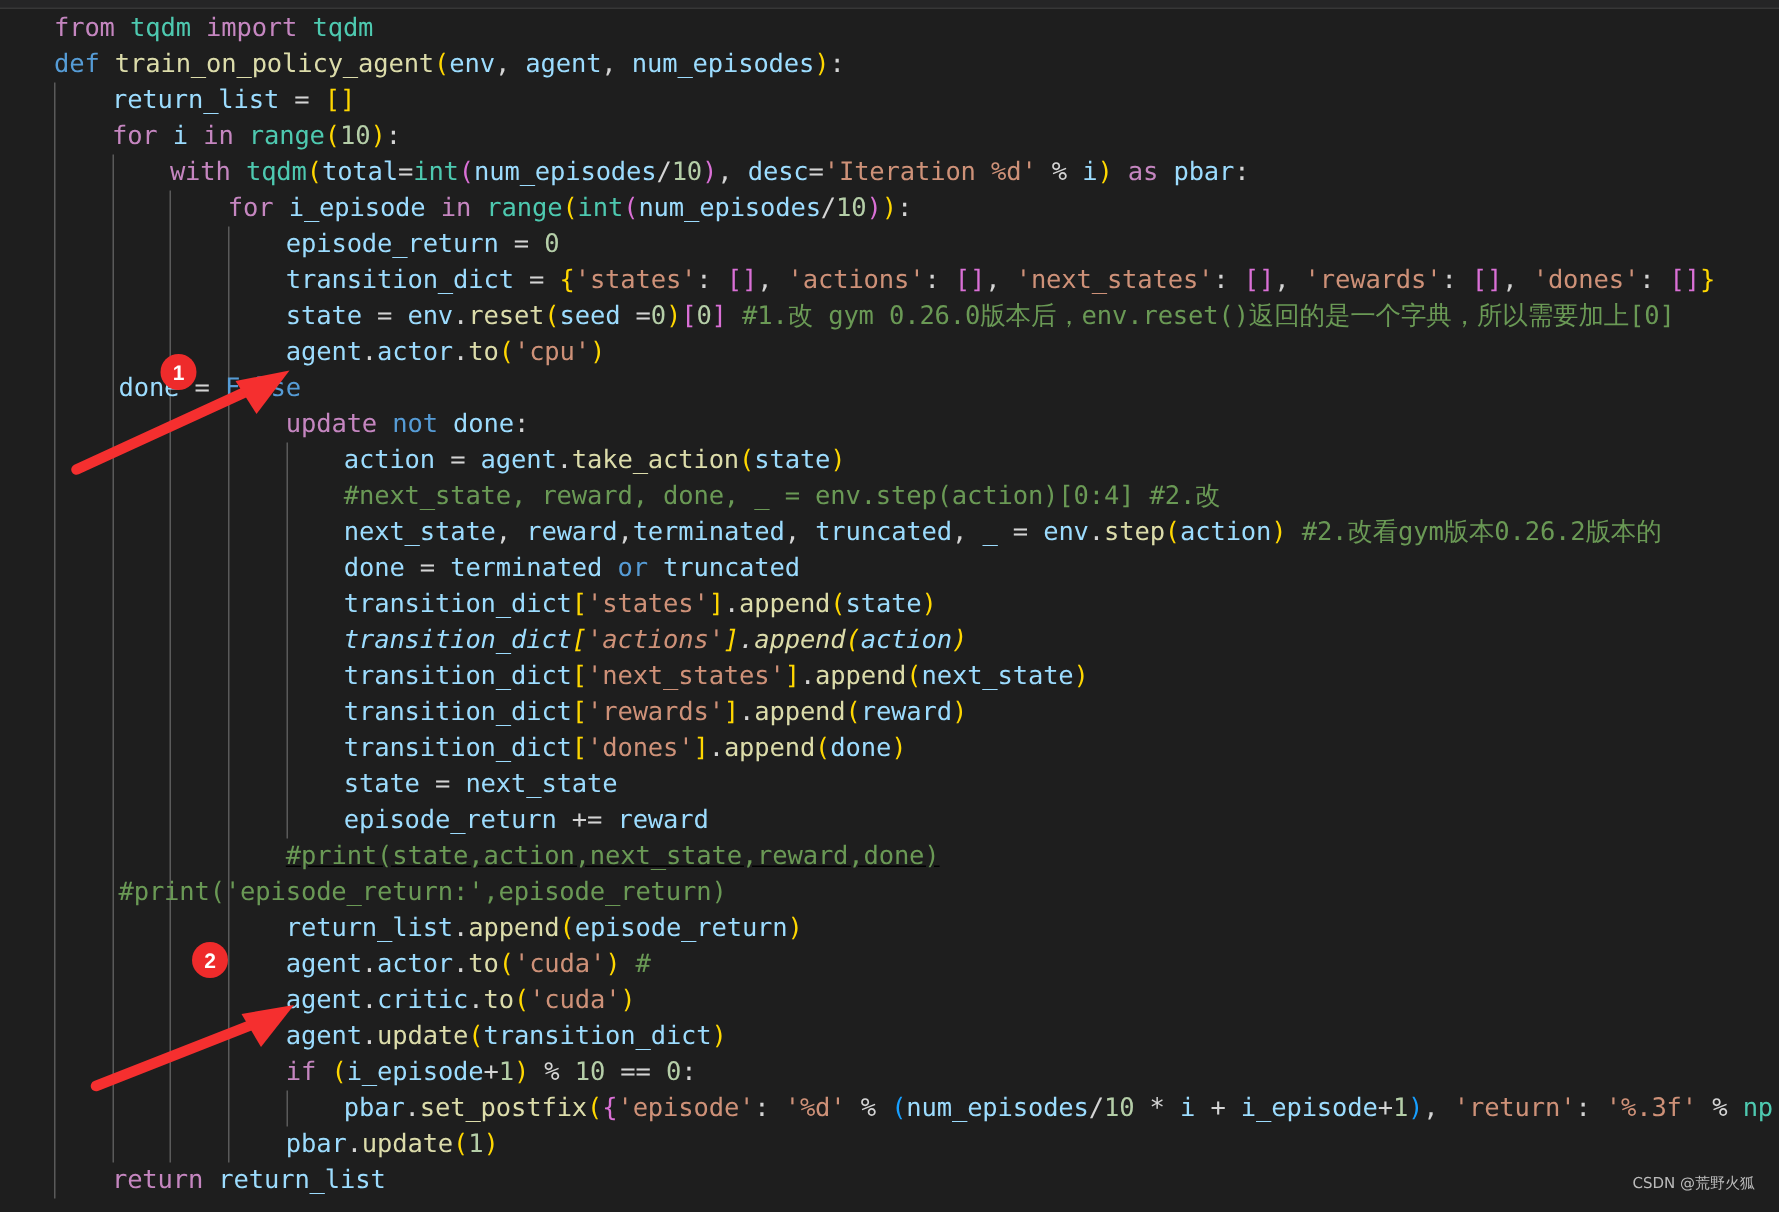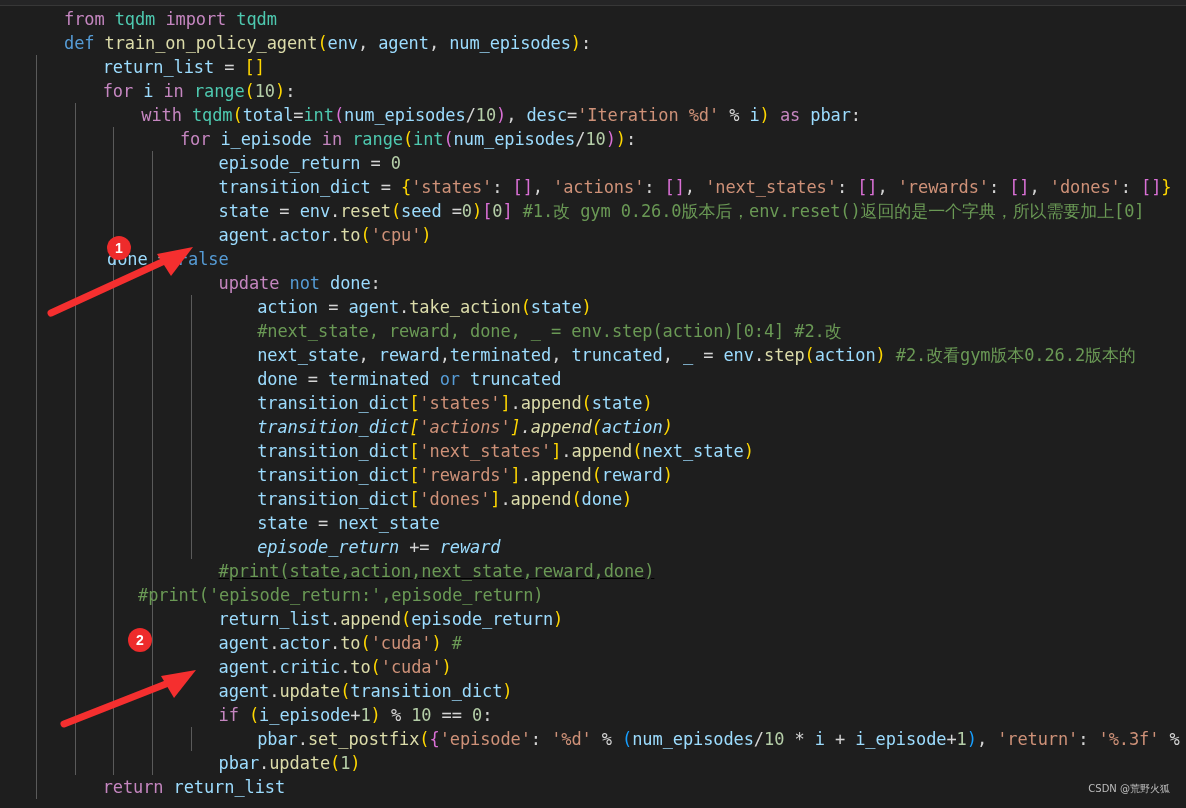--- a/index.html
+++ b/index.html
@@ -34,21 +34,20 @@
   #indent-guides { position: absolute; left: 0; top: 0; width: 1186px; height: 801px; }
   .guide {
     position: absolute;
     width: 1px;
     background: #5a5a5a;
   }
   #code-lines {
     position: absolute;
     left: 0; top: 0;
     width: 1058px;
-    margin-left: 28px;
   }
   .line {
     position: relative;
     height: 24px;
     line-height: 24px;
     font-size: 17px;
     white-space: pre;
     padding-left: 36px;
     letter-spacing: -0.1px;
     font-family: "DejaVu Sans Mono", monospace;
@@ -141,23 +140,23 @@
         <div class="line" style="padding-left: 229.2px;"><span class="tok var">action</span><span class="tok plain"> = </span><span class="tok var">agent</span><span class="tok plain">.</span><span class="tok fn">take_action</span><span class="tok punc">(</span><span class="tok var">state</span><span class="tok punc">)</span></div>
         <div class="line" style="padding-left: 229.2px;"><span class="tok cmt">#next_state, reward, done, _ = env.step(action)[0:4] #2.改</span></div>
         <div class="line" style="padding-left: 229.2px;"><span class="tok var">next_state</span><span class="tok plain">, </span><span class="tok var">reward</span><span class="tok plain">,</span><span class="tok var">terminated</span><span class="tok plain">, </span><span class="tok var">truncated</span><span class="tok plain">, </span><span class="tok var">_</span><span class="tok plain"> = </span><span class="tok var">env</span><span class="tok plain">.</span><span class="tok fn">step</span><span class="tok punc">(</span><span class="tok var">action</span><span class="tok punc">)</span><span class="tok plain"> </span><span class="tok cmt">#2.改看gym版本0.26.2版本的</span></div>
         <div class="line" style="padding-left: 229.2px;"><span class="tok var">done</span><span class="tok plain"> = </span><span class="tok var">terminated</span><span class="tok plain"> </span><span class="tok kw2">or</span><span class="tok plain"> </span><span class="tok var">truncated</span></div>
         <div class="line" style="padding-left: 229.2px;"><span class="tok var">transition_dict</span><span class="tok punc">[</span><span class="tok str">'states'</span><span class="tok punc">]</span><span class="tok plain">.</span><span class="tok fn">append</span><span class="tok punc">(</span><span class="tok var">state</span><span class="tok punc">)</span></div>
         <div class="line" style="padding-left: 229.2px; font-style: italic;"><span class="tok var">transition_dict</span><span class="tok punc">[</span><span class="tok str">'actions'</span><span class="tok punc">]</span><span class="tok plain">.</span><span class="tok fn">append</span><span class="tok punc">(</span><span class="tok var">action</span><span class="tok punc">)</span></div>
         <div class="line" style="padding-left: 229.2px;"><span class="tok var">transition_dict</span><span class="tok punc">[</span><span class="tok str">'next_states'</span><span class="tok punc">]</span><span class="tok plain">.</span><span class="tok fn">append</span><span class="tok punc">(</span><span class="tok var">next_state</span><span class="tok punc">)</span></div>
         <div class="line" style="padding-left: 229.2px;"><span class="tok var">transition_dict</span><span class="tok punc">[</span><span class="tok str">'rewards'</span><span class="tok punc">]</span><span class="tok plain">.</span><span class="tok fn">append</span><span class="tok punc">(</span><span class="tok var">reward</span><span class="tok punc">)</span></div>
         <div class="line" style="padding-left: 229.2px;"><span class="tok var">transition_dict</span><span class="tok punc">[</span><span class="tok str">'dones'</span><span class="tok punc">]</span><span class="tok plain">.</span><span class="tok fn">append</span><span class="tok punc">(</span><span class="tok var">done</span><span class="tok punc">)</span></div>
         <div class="line" style="padding-left: 229.2px;"><span class="tok var">state</span><span class="tok plain"> = </span><span class="tok var">next_state</span></div>
-        <div class="line" style="padding-left: 229.2px; font-style: italic;"><span class="tok var">episode_return</span><span class="tok plain"> += </span><span class="tok var">reward</span></div>
+        <div class="line" style="padding-left: 229.2px;"><span class="tok var">episode_return</span><span class="tok plain"> += </span><span class="tok var">reward</span></div>
         <div class="line" style="padding-left: 190.56px; text-decoration: underline;"><span class="tok cmt">#print(state,action,next_state,reward,done)</span></div>
-        <div class="line" style="padding-left: 110px;"><span class="tok cmt">#print('episode_return:',episode_return)</span></div>
+        <div class="line" style="padding-left: 79px;"><span class="tok cmt">#print('episode_return:',episode_return)</span></div>
         <div class="line" style="padding-left: 190.56px;"><span class="tok var">return_list</span><span class="tok plain">.</span><span class="tok fn">append</span><span class="tok punc">(</span><span class="tok var">episode_return</span><span class="tok punc">)</span></div>
         <div class="line" style="padding-left: 190.56px;"><span class="tok var">agent</span><span class="tok plain">.</span><span class="tok var">actor</span><span class="tok plain">.</span><span class="tok fn">to</span><span class="tok punc">(</span><span class="tok str">'cuda'</span><span class="tok punc">)</span><span class="tok plain"> </span><span class="tok cmt">#</span></div>
         <div class="line" style="padding-left: 190.56px;"><span class="tok var">agent</span><span class="tok plain">.</span><span class="tok var">critic</span><span class="tok plain">.</span><span class="tok fn">to</span><span class="tok punc">(</span><span class="tok str">'cuda'</span><span class="tok punc">)</span></div>
         <div class="line" style="padding-left: 190.56px;"><span class="tok var">agent</span><span class="tok plain">.</span><span class="tok fn">update</span><span class="tok punc">(</span><span class="tok var">transition_dict</span><span class="tok punc">)</span></div>
         <div class="line" style="padding-left: 190.56px;"><span class="tok kw">if</span><span class="tok plain"> </span><span class="tok punc">(</span><span class="tok var">i_episode</span><span class="tok plain">+</span><span class="tok num">1</span><span class="tok punc">)</span><span class="tok plain"> % </span><span class="tok num">10</span><span class="tok plain"> == </span><span class="tok num">0</span><span class="tok plain">:</span></div>
         <div class="line" style="padding-left: 229.2px;"><span class="tok var">pbar</span><span class="tok plain">.</span><span class="tok fn">set_postfix</span><span class="tok punc">(</span><span class="tok punc2">{</span><span class="tok str">'episode'</span><span class="tok plain">: </span><span class="tok str">'%d'</span><span class="tok plain"> % </span><span class="tok punc3">(</span><span class="tok var">num_episodes</span><span class="tok plain">/</span><span class="tok num">10</span><span class="tok plain"> * </span><span class="tok var">i</span><span class="tok plain"> + </span><span class="tok var">i_episode</span><span class="tok plain">+</span><span class="tok num">1</span><span class="tok punc3">)</span><span class="tok plain">, </span><span class="tok str">'return'</span><span class="tok plain">: </span><span class="tok str">'%.3f'</span><span class="tok plain"> % </span><span class="tok mod">np</span><span class="tok plain">.</span></div>
         <div class="line" style="padding-left: 190.56px;"><span class="tok var">pbar</span><span class="tok plain">.</span><span class="tok fn">update</span><span class="tok punc">(</span><span class="tok num">1</span><span class="tok punc">)</span></div>
         <div class="line" style="padding-left: 74.64px;"><span class="tok kw">return</span><span class="tok plain"> </span><span class="tok var">return_list</span></div>
       </div>
 

